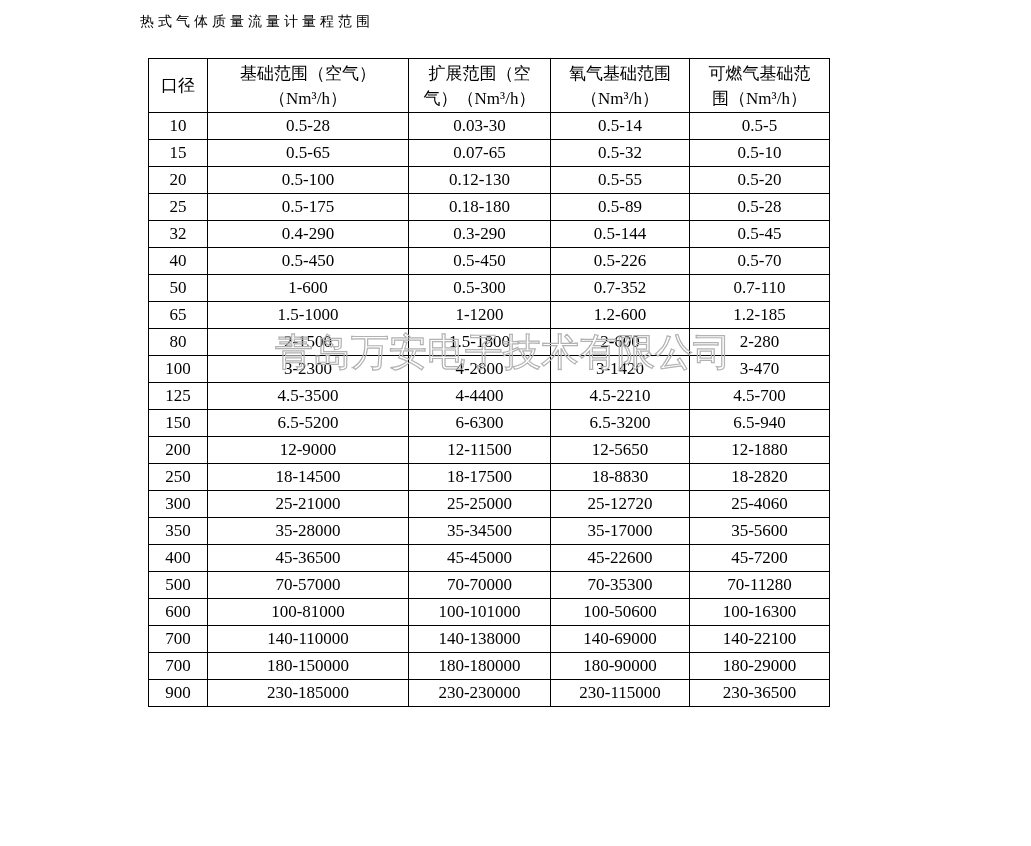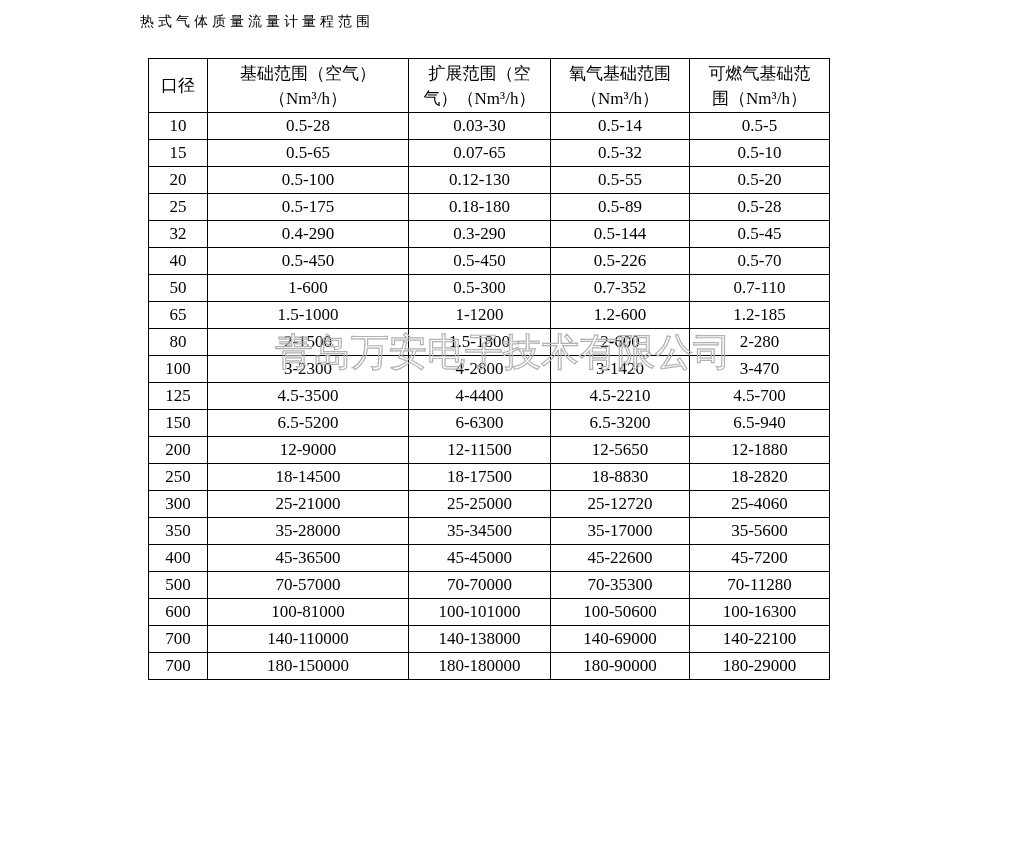--- a/index.html
+++ b/index.html
@@ -246,16 +246,23 @@
         <td>140-69000</td>
         <td>140-22100</td>
       </tr>
       <tr>
         <td>700</td>
         <td>180-150000</td>
         <td>180-180000</td>
         <td>180-90000</td>
         <td>180-29000</td>
       </tr>
+      <tr>
+        <td>900</td>
+        <td>230-185000</td>
+        <td>230-230000</td>
+        <td>230-115000</td>
+        <td>230-36500</td>
+      </tr>
     </tbody>
 </table>
 
 <div class="watermark">青岛万安电子技术有限公司</div>
 
 </body></html>

